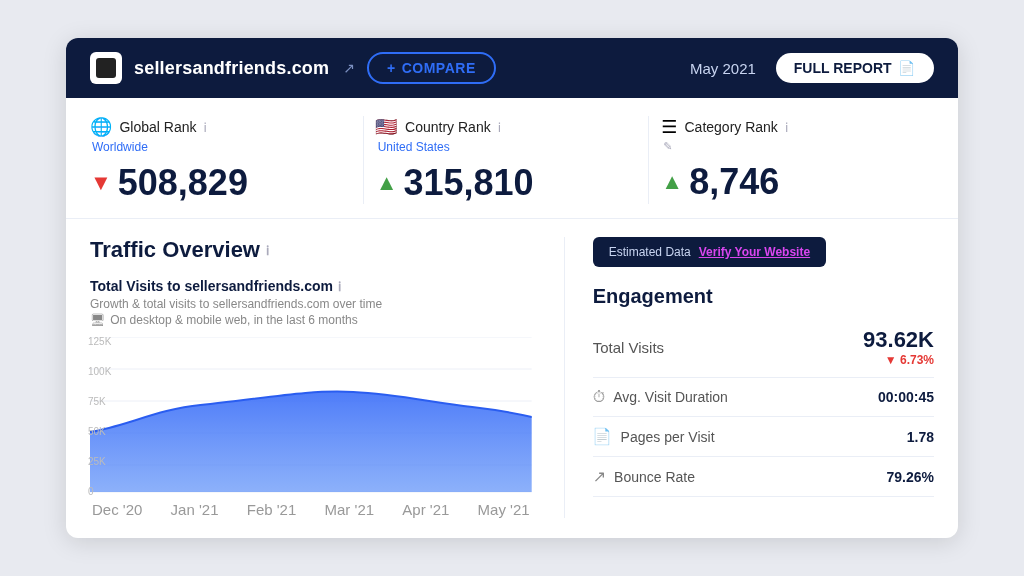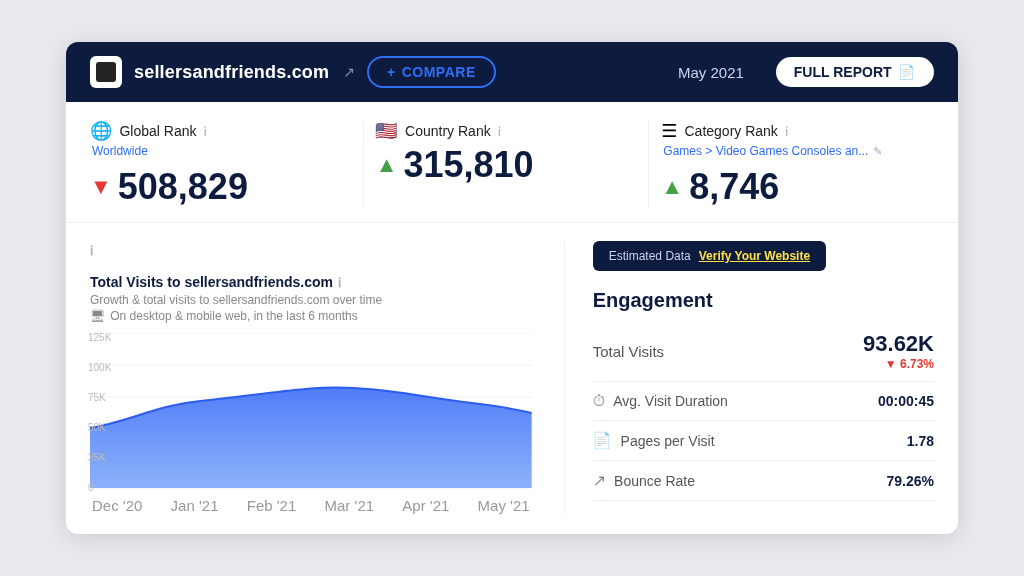--- a/index.html
+++ b/index.html
@@ -68,21 +68,21 @@
       font-weight: 700;
       cursor: pointer;
       display: flex;
       align-items: center;
       gap: 6px;
       letter-spacing: 0.5px;
     }
     .header-right {
       display: flex;
       align-items: center;
-      gap: 32px;
+      gap: 20px;
     }
     .date-label {
       color: #c8d4f0;
       font-size: 15px;
       font-weight: 500;
     }
     .full-report-btn {
       background: #fff;
       border: none;
       border-radius: 20px;
@@ -219,21 +219,21 @@
       align-items: center;
       gap: 8px;
       margin-bottom: 18px;
       width: fit-content;
     }
     .estimated-label {
       color: #c8d4f0;
       font-size: 12px;
     }
     .verify-link {
-      color: #fde047;
+      color: #d946ef;
       font-size: 12px;
       font-weight: 600;
       text-decoration: underline;
       cursor: pointer;
     }
     .engagement-title {
       font-size: 20px;
       font-weight: 700;
       color: #0d1b3e;
       margin-bottom: 9px;
@@ -344,47 +344,48 @@
         <span>508,829</span>
       </div>
     </div>
 
     <div class="rank-col">
       <div class="rank-label-row">
         <span class="rank-icon">🇺🇸</span>
         <span class="rank-title">Country Rank</span>
         <span class="info-icon">ℹ</span>
       </div>
+      <div class="rank-subtitle">United States</div>
       <div class="rank-number">
         <span class="arrow-up">▲</span>
         <span>315,810</span>
       </div>
     </div>
 
     <div class="rank-col">
       <div class="rank-label-row">
         <span class="rank-icon">☰</span>
         <span class="rank-title">Category Rank</span>
         <span class="info-icon">ℹ</span>
       </div>
       <div class="rank-subtitle">
-        <span>Games &gt; Video Games Consoles an...</span>
         <span class="edit-icon">✎</span>
       </div>
       <div class="rank-number">
         <span class="arrow-up">▲</span>
         <span>8,746</span>
       </div>
     </div>
   </div>
 
   <div class="main-content">
 
     <div class="left-panel">
       <div class="section-title">
+        <span>Traffic Overview</span>
         <span class="info-icon">ℹ</span>
       </div>
       <div class="chart-title">
         <span>Total Visits to sellersandfriends.com</span>
         <span class="info-icon">ℹ</span>
       </div>
       <div class="chart-desc">Growth &amp; total visits to sellersandfriends.com over time</div>
       <div class="chart-device">
         <span>🖥</span>
         <span>On desktop &amp; mobile web, in the last 6 months</span>

